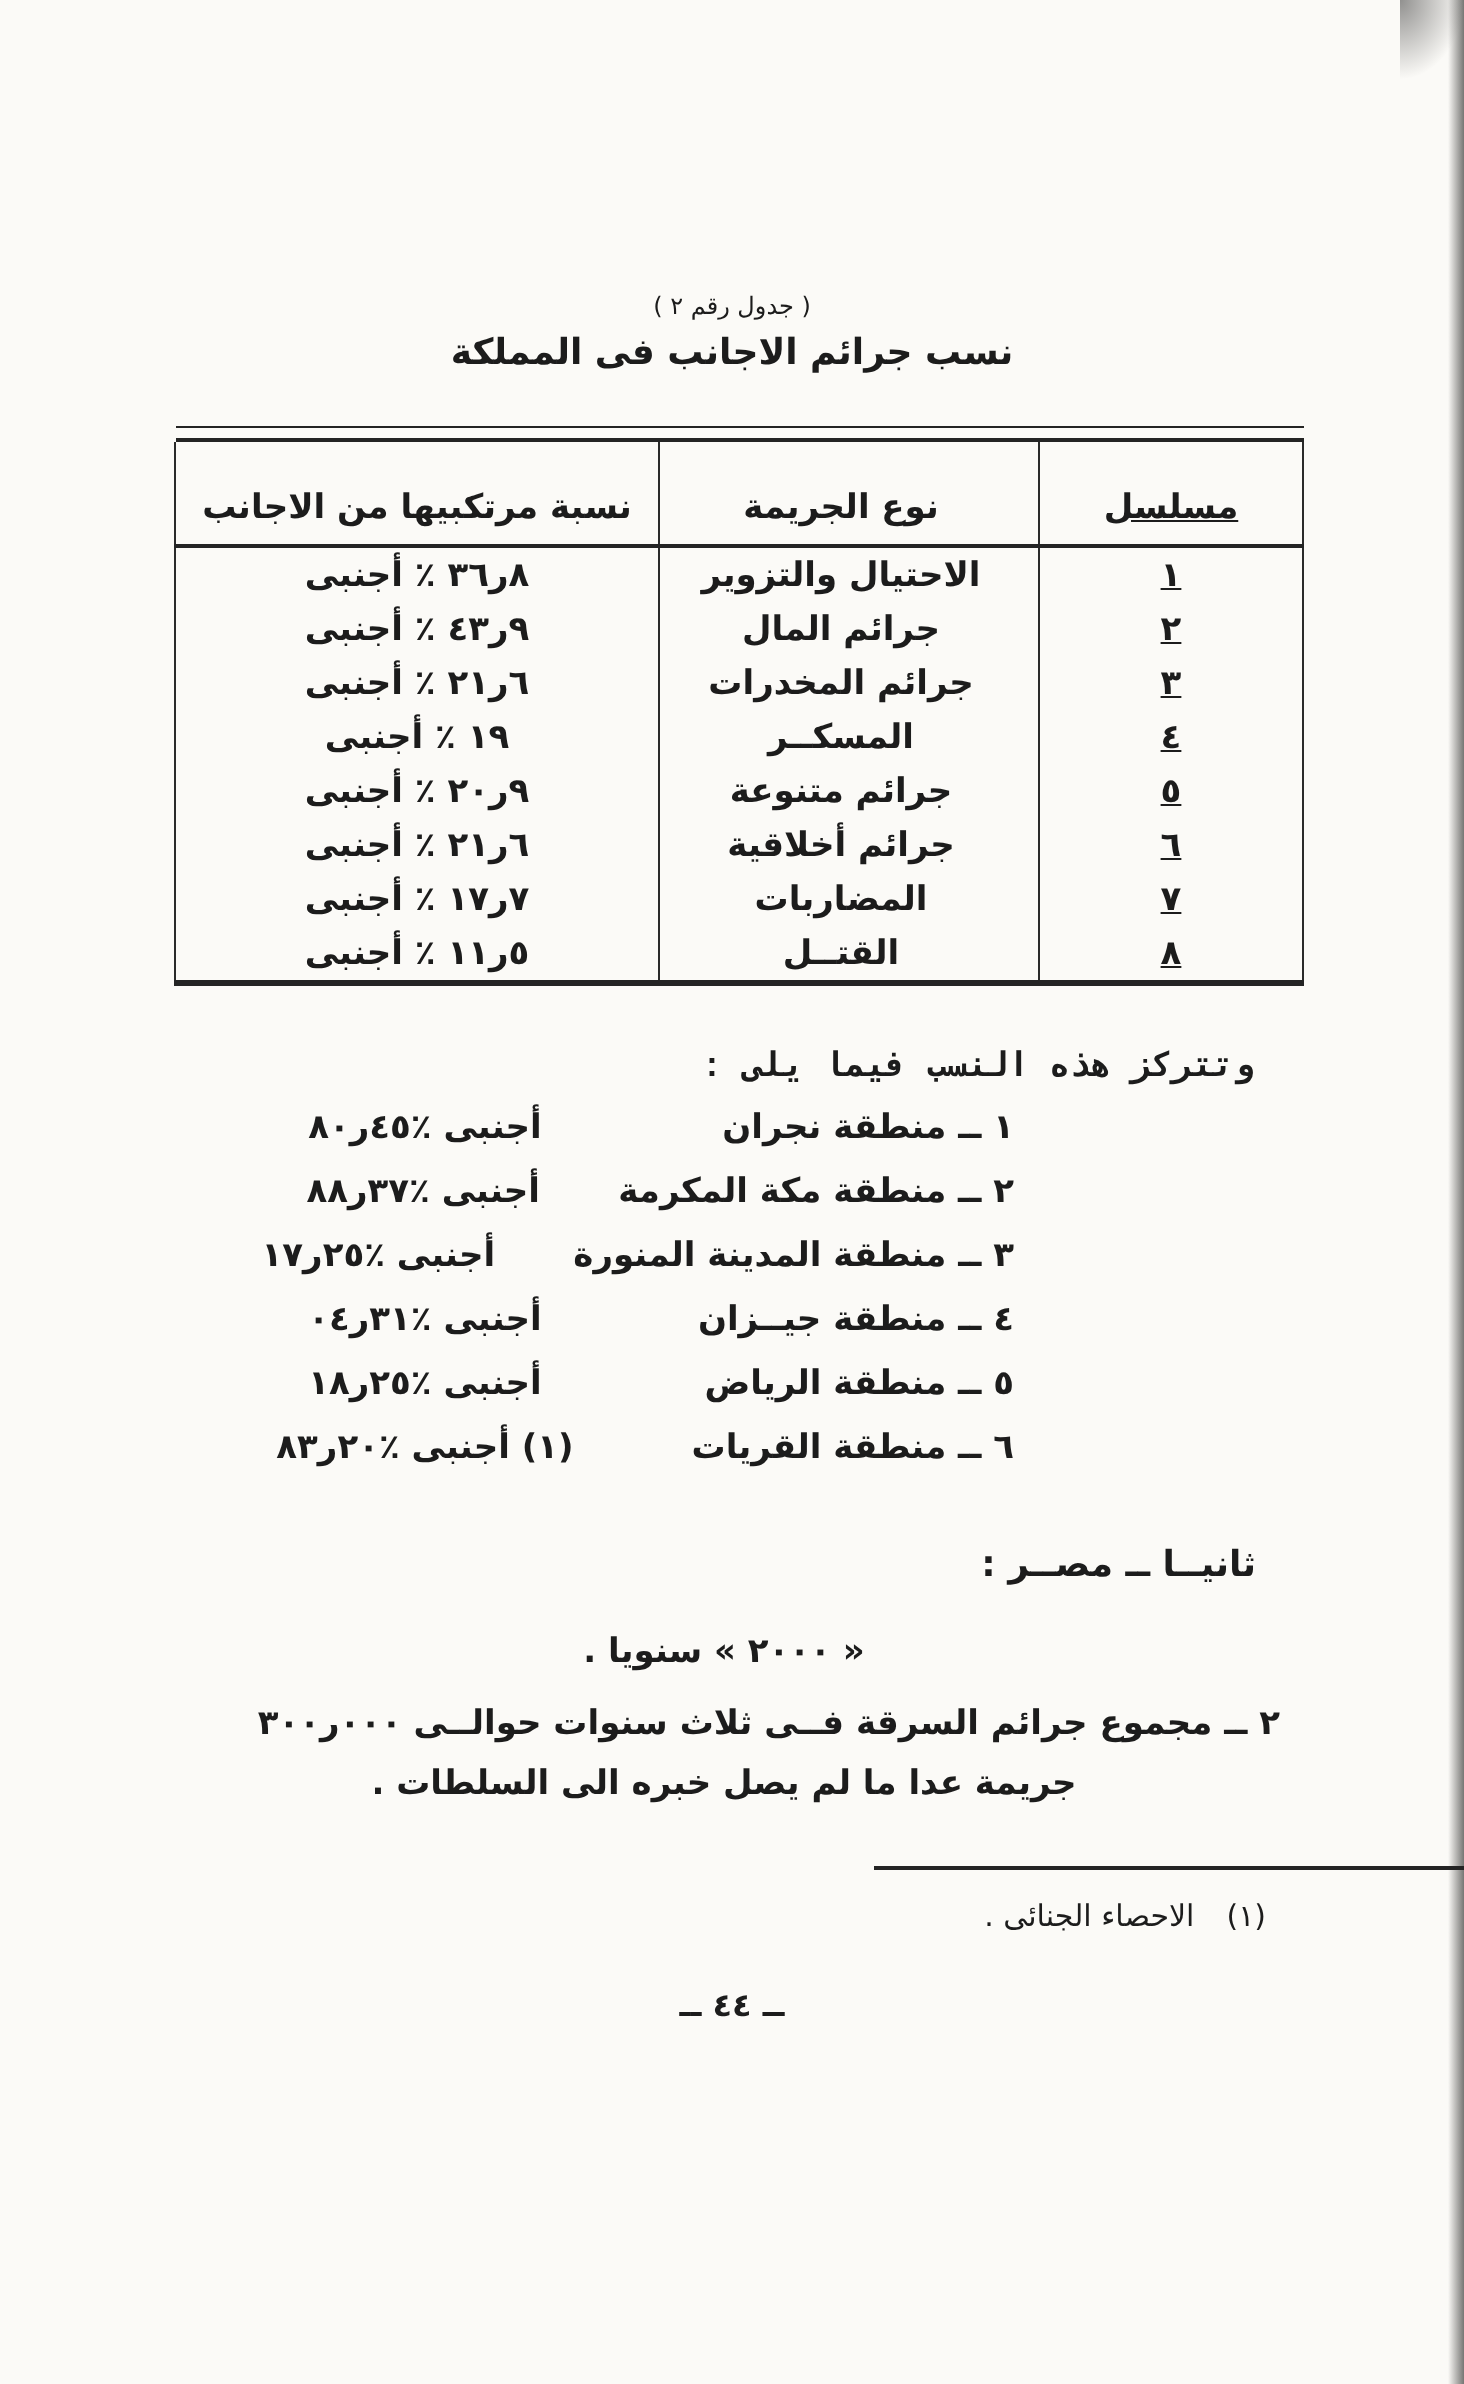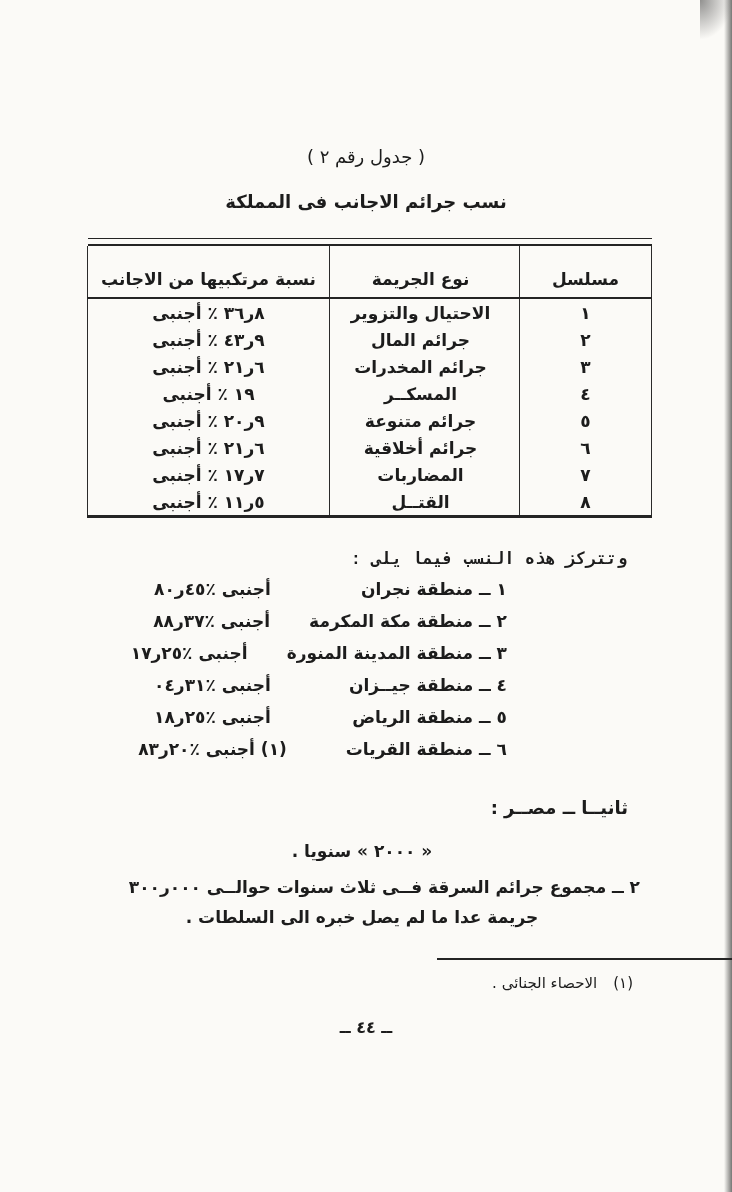--- a/index.html
+++ b/index.html
@@ -12,43 +12,43 @@
   .scan-edge{
     position:absolute;top:0;left:724px;width:8px;height:1192px;
     background:linear-gradient(to left,#4a4a48,rgba(74,74,72,0));
     opacity:.75;
   }
   .scan-corner{
     position:absolute;top:0;left:700px;width:32px;height:40px;
     background:radial-gradient(ellipse at top left,rgba(40,40,40,.5),rgba(40,40,40,0) 70%);
   }
   .caption{
-    margin:146px 0 24px 0;text-align:center;
-    font-size:18px;letter-spacing:1px;
+    margin:146px 0 6px 0;text-align:center;
+    font-size:12px;letter-spacing:1px;
   }
   .doc-title{
     text-align:center;font-size:18px;font-weight:700;margin:0 0 26px 0;
   }
   .table-wrap{margin:0 80px 0 88px;}
   .top-double{height:5px;border-top:1.5px solid #242424;border-bottom:2px solid #242424;}
   table.crime-table{
     width:100%;border-collapse:collapse;table-layout:fixed;
     border-left:1.5px solid #2a2a2a;border-right:1.5px solid #2a2a2a;
     border-bottom:3px solid #242424;
     font-size:17px;
   }
   col.c-serial{width:132px;}
   col.c-crime{width:190px;}
   col.c-rate{width:242px;}
   .crime-table th{
     font-weight:700;padding:23px 4px 8px 4px;border-bottom:2px solid #242424;
     font-size:17px;
   }
   .crime-table td{padding:2px 4px;height:23px;font-weight:600;}
-  .crime-table .col-serial{border-left:1.5px solid #2a2a2a;text-align:center;}
+  .crime-table .col-serial{border-left:1.5px solid #2a2a2a;text-align:center;text-decoration:underline;}
   .crime-table .col-crime{border-left:1.5px solid #2a2a2a;text-align:center;padding-right:12px;}
   .crime-table .col-rate{text-align:center;}
   .rate-val{white-space:nowrap;}
   .regions-intro{
     margin:30px 105px 10px 0;font-size:17px;font-weight:600;font-family:Liberation Mono, monospace;
   }
   .region-row{
     display:flex;justify-content:space-between;align-items:baseline;
     margin:0 225px 12px 115px;font-size:17px;font-weight:600;
   }

